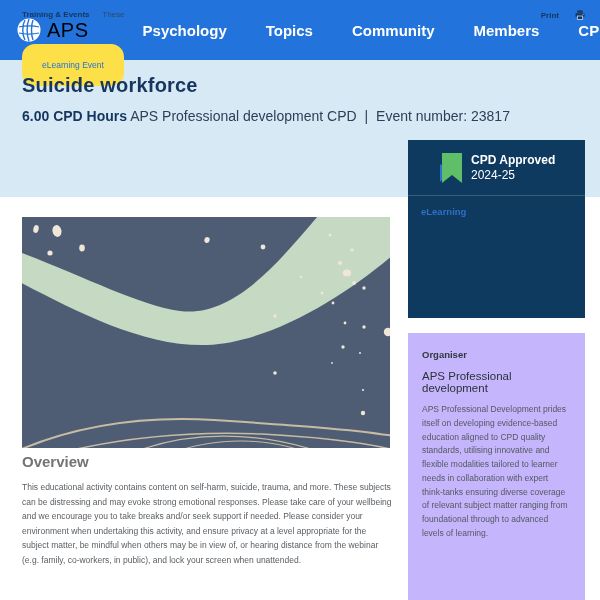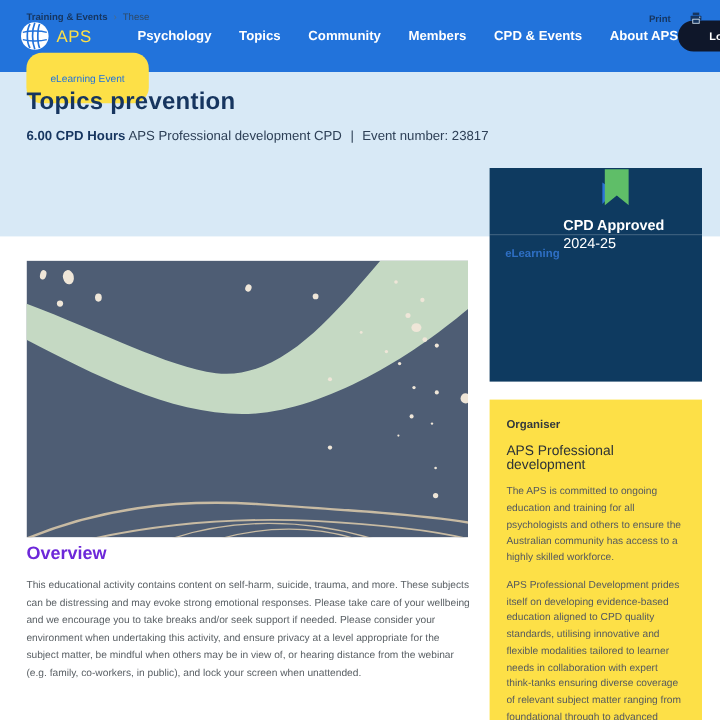--- a/index.html
+++ b/index.html
@@ -12,23 +12,23 @@
   }
 
   
   .header {
     position:absolute; left:0; top:0; width:600px; height:60px;
     background:#2273DB;
     display:flex; align-items:center;
     padding:0 16px;
   }
   .logo { display:flex; align-items:center; gap:5px; cursor:pointer; }
-  .logo-text { color:#fde047; font-size:14px; letter-spacing:0.5px; font-weight:400; }
+  .logo-text { color:#000000; font-size:20px; letter-spacing:0.5px; font-weight:400; }
   .nav { display:flex; align-items:center; margin-left:38px; gap:23px; }
-  .nav-item { color:#fff; font-size:11px; font-weight:700; cursor:pointer; white-space:nowrap; }
+  .nav-item { color:#fff; font-size:15px; font-weight:700; cursor:pointer; white-space:nowrap;margin-left:16px; }
   .header-right { margin-left:auto; display:flex; align-items:center; gap:14px; }
   .login-btn {
     background:#0f172a; color:#fff; font-size:9px; font-weight:700;
     border:none; border-radius:13px; padding:8px 26px; cursor:pointer;
   }
 
   
   .subband {
     position:absolute; left:0; top:60px; width:600px; height:137px;
     background:#D8E9F6;
@@ -47,68 +47,67 @@
     position:absolute; left:22px; top:44px;
     background:#fde047; border-radius:13px; padding:16px 20px;
     font-size:8.5px; color:#2273DB; font-weight:400; cursor:default;
   }
   .page-title {
     position:absolute; left:22px; top:74px;
     font-size:20px; font-weight:700; color:#16355F; letter-spacing:0.2px;
   }
   .cpd-line {
     position:absolute; left:22px; top:108px;
-    font-size:11px; color:#2e4057;
+    font-size:14px; color:#2e4057;
   }
   .cpd-line .bold { font-weight:700; color:#16355F; }
   .cpd-line .pipe { margin:0 4px; color:#2e4057; }
 
   
   .hero {
     position:absolute; left:22px; top:217px; width:368px; height:231px;
     overflow:hidden;
   }
 
   
   .side-card {
     position:absolute; left:408px; top:140px; width:177px; height:178px;
     background:#0E3A60; color:#fff;
   }
   .badge-block {
     height:56px; display:flex; align-items:center; gap:9px;
     padding-left:30px;
     border-bottom:1px solid rgba(255,255,255,0.18);
-    flex-direction:column;
   }
   .badge-text-1 { font-size:12px; font-weight:700; line-height:1.25; }
   .badge-text-2 { font-size:12px; font-weight:400; line-height:1.25; }
   .elearning-label {
     margin:10px 0 0 13px; font-size:9.5px; font-weight:700; color:#2e6fc4;
   }
   .price-list { margin:12px 0 0 13px; font-size:9.5px; line-height:1.55; color:#f2f6fa; }
   .register-btn {
     position:absolute; left:12px; right:12px; bottom:12px; height:28px;
     background:#ffffff; border:none; border-radius:14px;
     font-size:9px; font-weight:700; letter-spacing:0.5px;
     color:#0E3A60; text-decoration:underline; cursor:pointer;
     font-family:"Liberation Sans", sans-serif;
   }
 
   
   .org-card {
     position:absolute; left:408px; top:333px; width:177px; height:267px;
-    background:#fde047; padding:16px 14px; overflow:hidden;
+    background:#c4b5fd; padding:16px 14px; overflow:hidden;
   }
   .org-heading { font-size:9.5px; font-weight:700; color:#33383d; }
   .org-name { font-size:11.5px; font-weight:400; color:#2c3237; margin-top:10px; }
   .org-para { font-size:8.5px; color:#55595e; line-height:1.62; margin-top:9px; }
 
   
   .overview { position:absolute; left:22px; top:453px; width:372px; }
-  .overview-heading { font-size:15px; font-weight:700; color:#6d28d9; }
+  .overview-heading { font-size:15px; font-weight:700; color:#737373; }
   .advisory-heading { font-size:10px; font-weight:700; color:#16355F; margin-top:16px; }
   .advisory-text {
     font-size:8.5px; color:#5a6065; line-height:1.72; margin-top:10px;
   }
 </style>
 </head>
 <body>
 
 <div class="header">
   <div class="logo">
@@ -151,21 +150,21 @@
         <rect x="2.3" y="0.5" width="5.4" height="2.2" fill="#16355F"></rect>
         <rect x="0.5" y="3.2" width="9" height="3.6" rx="0.6" fill="#16355F"></rect>
         <rect x="2.3" y="6" width="5.4" height="3.4" fill="#16355F" stroke="#D8E9F6" stroke-width="0.7"></rect>
         <circle cx="8.1" cy="4.3" r="0.55" fill="#D8E9F6"></circle>
       </svg>
     </span>
   </span>
 </div>
 
 <div class="event-pill">eLearning Event</div>
-<h1 class="page-title">Topics prevention</h1>
+<h1 class="page-title">Suicide workforce</h1>
 <div class="cpd-line">
   <span class="bold">6.00 CPD Hours</span>
   <span>APS Professional development CPD</span>
   <span class="pipe">|</span>
   <span>Event number: 23817</span>
 </div>
 
 <div class="hero">
   <svg width="368" height="231" viewBox="0 0 368 231">
     <rect x="0" y="0" width="368" height="231" fill="#4E5D74"></rect>
@@ -219,21 +218,20 @@
       <div class="badge-text-1">CPD Approved</div>
       <div class="badge-text-2">2024-25</div>
     </span>
   </div>
   <div class="elearning-label">eLearning</div>
 </div>
 
 <div class="org-card">
   <div class="org-heading">Organiser</div>
   <div class="org-name">APS Professional development</div>
-  <p class="org-para">The APS is committed to ongoing education and training for all psychologists and others to ensure the Australian community has access to a highly skilled workforce.</p>
   <p class="org-para">APS Professional Development prides itself on developing evidence-based education aligned to CPD quality standards, utilising innovative and flexible modalities tailored to learner needs in collaboration with expert think-tanks ensuring diverse coverage of relevant subject matter ranging from foundational through to advanced levels of learning.</p>
 
 </div>
 
 <div class="overview">
   <h2 class="overview-heading">Overview</h2>
   <p class="advisory-text">This educational activity contains content on self-harm, suicide, trauma, and more. These subjects can be distressing and may evoke strong emotional responses. Please take care of your wellbeing and we encourage you to take breaks and/or seek support if needed. Please consider your environment when undertaking this activity, and ensure privacy at a level appropriate for the subject matter, be mindful when others may be in view of, or hearing distance from the webinar (e.g. family, co-workers, in public), and lock your screen when unattended.</p>
 </div>
 
 </body></html>

